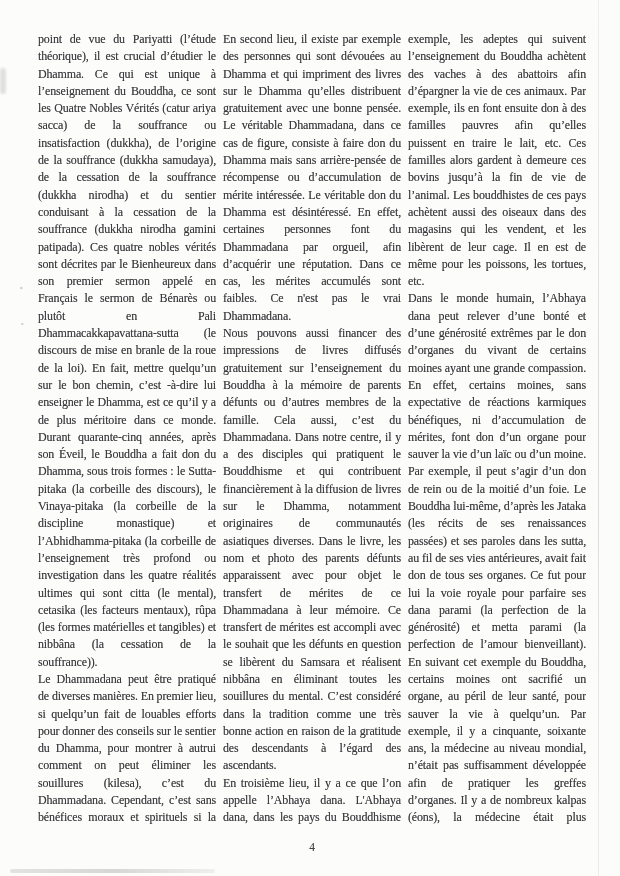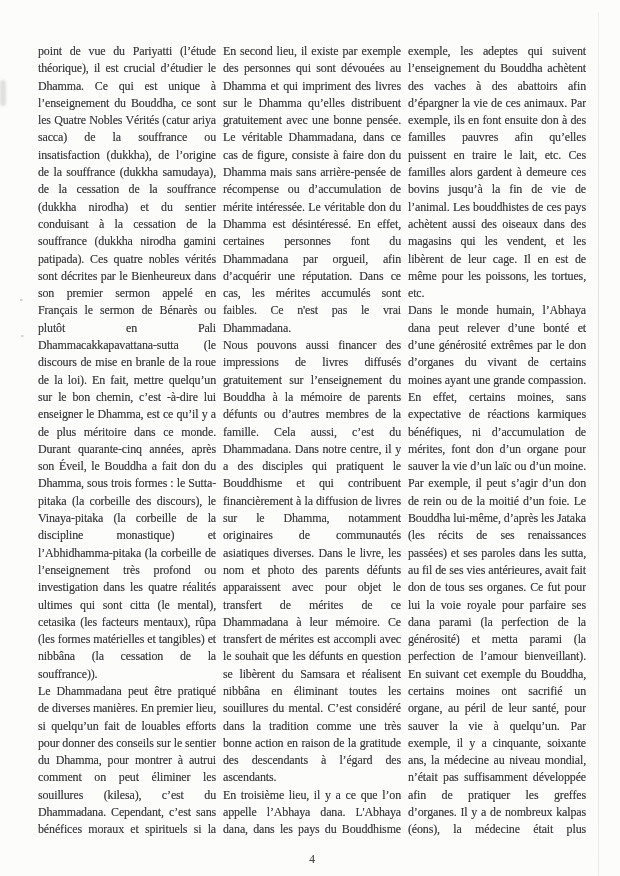--- a/index.html
+++ b/index.html
@@ -9,21 +9,21 @@
   body {
     width: 620px;
     height: 876px;
     background: #fcfcfa;
     position: relative;
     overflow: hidden;
     font-family: "Liberation Serif", "DejaVu Serif", serif;
   }
   .page {
     position: absolute;
-    left: 0; top: 12px;
+    left: 0; top: 0;
     width: 620px; height: 704px;
   }
   .columns {
     position: absolute;
     left: 38px;
     top: 31px;
     width: 548px;
     height: 798px;
     display: flex;
     gap: 7px;

